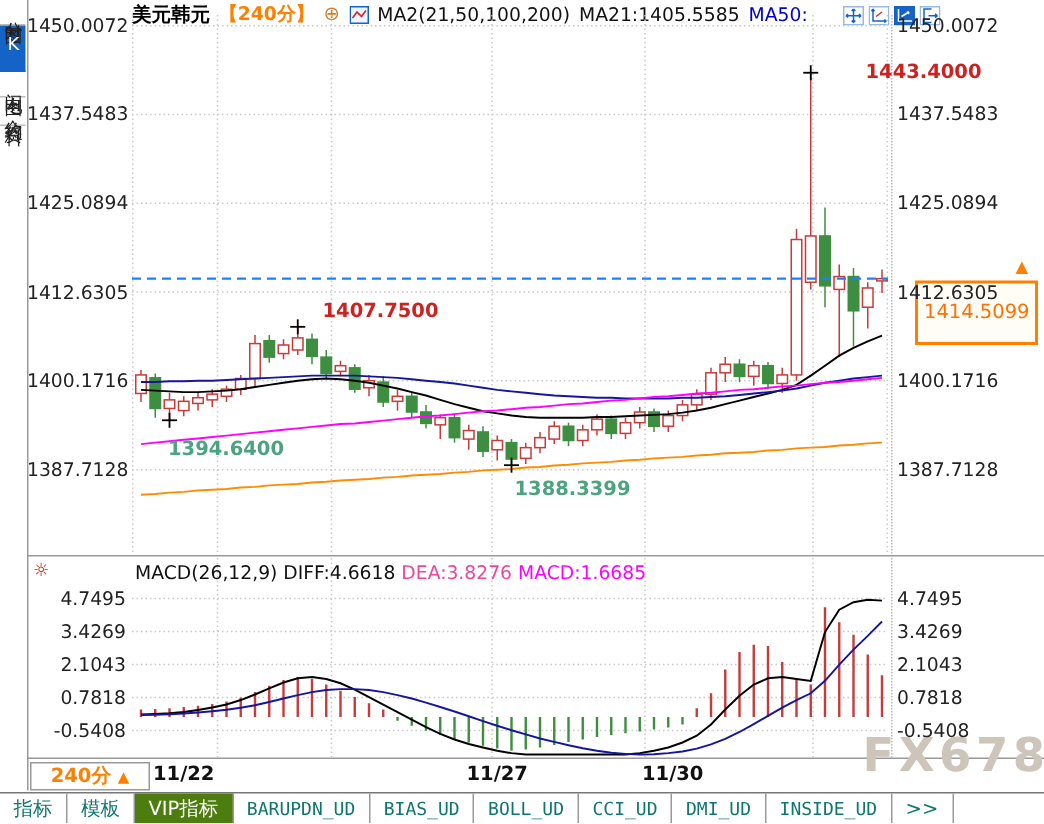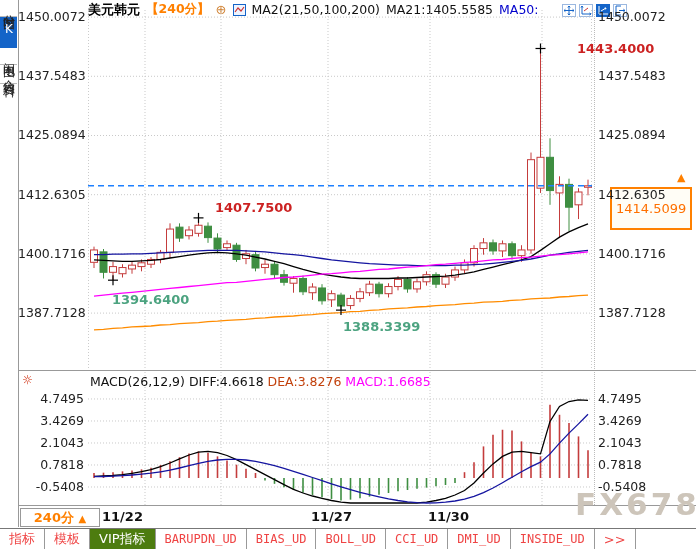--- a/index.html
+++ b/index.html
@@ -26,36 +26,36 @@
   .left-lab{left:18px;width:66px;text-align:right;}
   .right-lab{left:598px;text-align:left;}
   
   .ann{position:absolute;font-weight:bold;font-size:13px;white-space:nowrap;}
   .ann.red{color:#cc2222;}
   .ann.grn{color:#4ca380;margin-top:10px;}
   .ptag{position:absolute;left:610px;top:187px;border:2px solid #ff8000;color:#ff7000;background:#fffdf6;
         font-size:13px;padding:12px 4px;line-height:15px;font-weight:normal;}
   .parrow{position:absolute;left:677px;top:172px;color:#ff8000;font-size:11px;line-height:11px;}
   .macd-head{position:absolute;left:90px;top:374px;font-size:12.5px;white-space:nowrap;}
-  .macd-head .dea{color:#c2410c;} .macd-head .mcd{color:#ff00ff;}
+  .macd-head .dea{color:#ec4899;} .macd-head .mcd{color:#ff00ff;}
   .sun{position:absolute;left:22px;top:373px;color:#cc2200;font-size:12px;}
   .sep{position:absolute;left:18px;width:678px;height:0;border-top:1px solid #999;}
   .vedge{position:absolute;left:594px;top:10px;height:495px;border-left:1px dotted #bbb;}
   .wm{position:absolute;left:575px;top:486px;font-size:31px;font-weight:bold;color:#cdc5ba;
       letter-spacing:3px;z-index:0;}
   
   .period-btn{position:absolute;left:20px;top:508px;width:78px;height:17px;border:1px solid #999;
               color:#ff8000;font-weight:bold;font-size:13px;text-align:center;line-height:17px;cursor:pointer;background:#fff;}
   .period-btn .arr{font-size:10px;}
   .date{position:absolute;top:509px;width:44px;text-align:left;font-weight:bold;font-size:13px;color:#111;}
   
   .tabs{position:absolute;left:0;top:528px;width:696px;height:20px;display:flex;border-top:1px solid #777;
         font-size:13px;background:#fff;z-index:2;}
   .tab{border-right:1px solid #999;display:flex;align-items:center;justify-content:center;
-       padding:0 9px;cursor:pointer;color:#ef4444;white-space:nowrap;}
+       padding:0 9px;cursor:pointer;color:#0f766e;white-space:nowrap;}
   .tab.mono{font-family:"DejaVu Sans Mono",monospace;font-size:12px;}
   .tab.active{background:#4d7c0f;color:#fff;}
   .tab-fill{flex:1;border-right:none;}
   svg{position:absolute;}
 </style>
 </head>
 <body>
 
 <div class="app">
 

